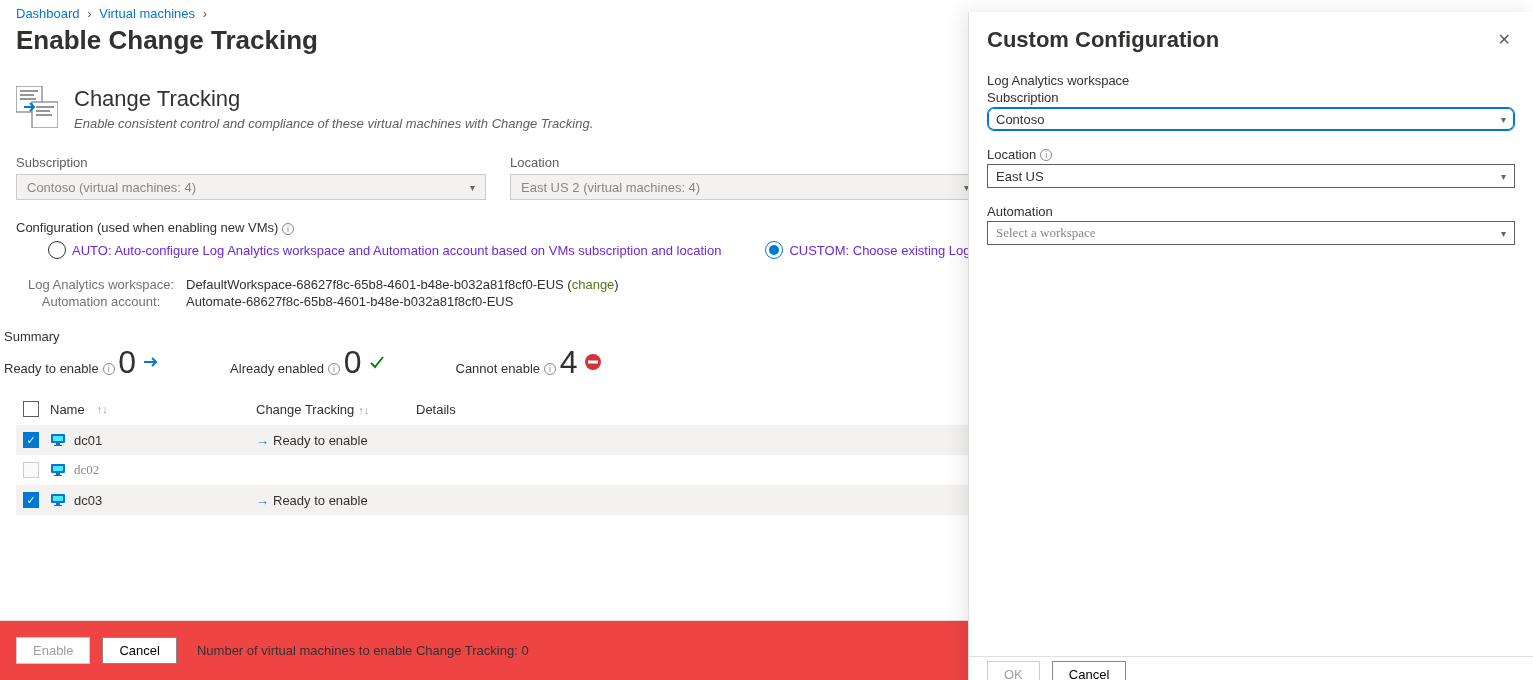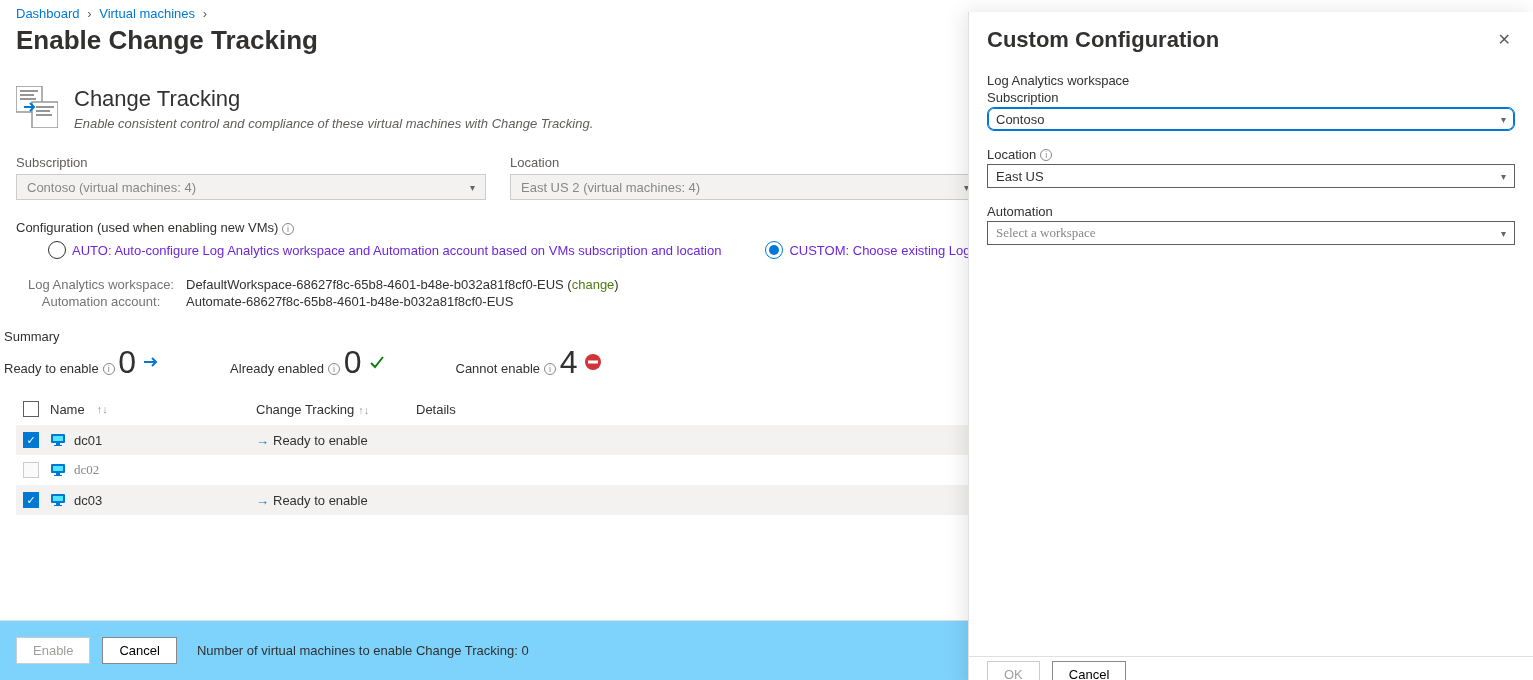--- a/index.html
+++ b/index.html
@@ -57,21 +57,21 @@
   .sort { color: #999; font-size: 11px; margin-left: 4px; }
   .trow { display: flex; align-items: center; height: 30px; }
   .trow.odd { background: #f3f2f1; }
   .checkbox { width: 16px; height: 16px; border: 1px solid #605e5c; display: flex; align-items: center; justify-content: center; }
   .checkbox.checked { background: #0078d4; border-color: #0078d4; color: #fff; font-size: 11px; }
   .checkbox.gray { border-color: #ccc; background: #fafafa; }
   .vm-icon { width: 16px; height: 16px; }
   .ct-status { display: inline-flex; align-items: center; gap: 4px; color: #323130; }
   .arrow-sm { color: #0078d4; font-size: 13px; }
 
-  .footer { position: absolute; left: 0; bottom: 0; width: 968px; border-top: 1px solid #e1dfdd; padding: 16px; display: flex; align-items: center; gap: 12px; background: #7dd3fc; }
+  .footer { position: absolute; left: 0; bottom: 0; width: 968px; border-top: 1px solid #e1dfdd; padding: 16px; display: flex; align-items: center; gap: 12px; background: #ef4444; }
   .btn { padding: 5px 16px; font-size: 13px; border: 1px solid #8a8886; background: #fff; cursor: pointer; }
   .btn.disabled { color: #a19f9d; border-color: #ccc; cursor: default; }
   .footer-text { font-size: 13px; color: #323130; margin-left: 8px; }
 
   
   .panel { position: absolute; top: 12px; right: 0; width: 565px; height: 680px; background: #fff; border-left: 1px solid #e1dfdd; box-shadow: -4px 0 20px rgba(0,0,0,0.1); display: flex; flex-direction: column; }
   .panel-header { display: flex; align-items: center; justify-content: space-between; padding: 14px 18px 6px; }
   .panel-title { font-size: 22px; font-weight: 600; }
   .close-x { font-size: 16px; color: #605e5c; cursor: pointer; padding: 4px; }
   .panel-body { padding: 14px 18px; flex: 1; }

